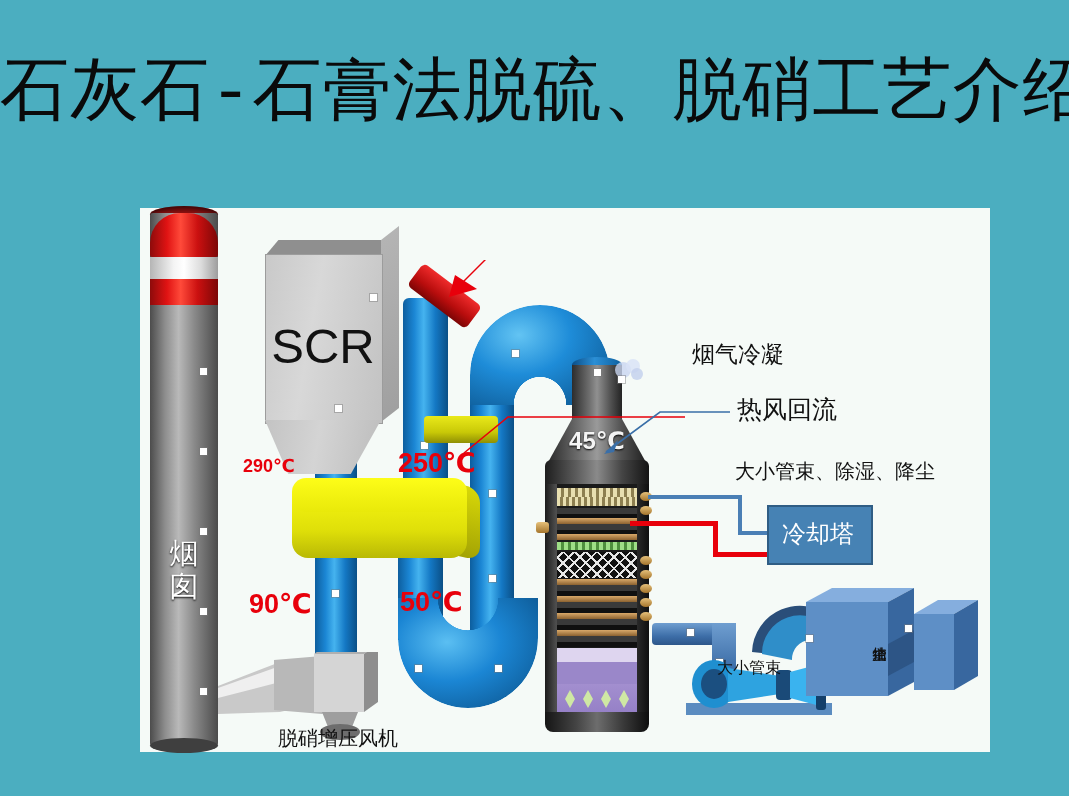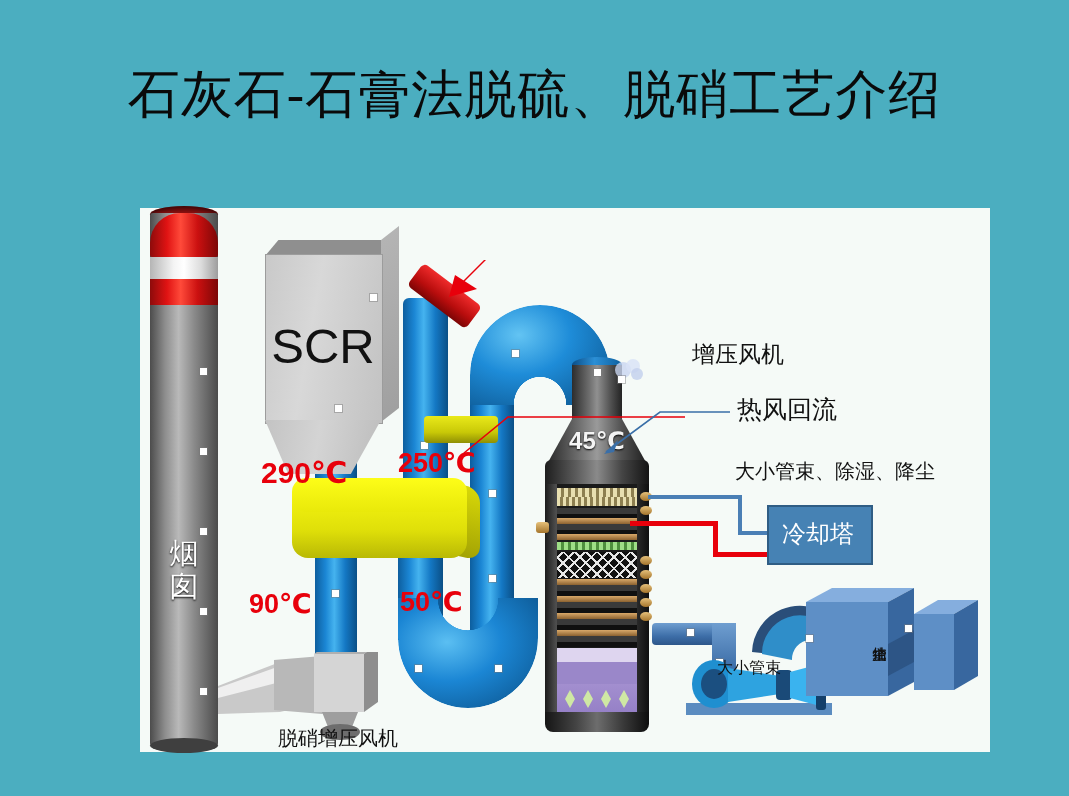--- a/index.html
+++ b/index.html
@@ -8,22 +8,22 @@
     background:#4BAEC0;
     font-family:"Liberation Sans","DejaVu Sans",sans-serif;
     overflow:hidden;position:relative;
   }
   #slide{position:absolute;inset:0;}
 
   
   .title{
     position:absolute;left:0;top:55px;width:1069px;
     text-align:center;
-    font-family:Liberation Serif, serif;
-    font-size:52px;line-height:80px;color:#0a0a0a;
+    font-family:Liberation Mono, monospace;
+    font-size:69px;line-height:80px;color:#0a0a0a;
     letter-spacing:1px;white-space:nowrap;
   }
 
   
   .panel{
     position:absolute;left:140px;top:208px;width:850px;height:544px;
     background:#F5FAF7;
   }
   .lbl{position:absolute;white-space:nowrap;
        font-family:"DejaVu Serif","Liberation Serif",serif;color:#111;}
@@ -228,21 +228,21 @@
   <svg class="red-arrow" viewBox="0 0 44 42">
     <path d="M42 2 L20 24 L26 30 L6 38 L12 18 L18 24 L40 2 Z" fill="#E8000B"></path>
     <path d="M5 39 L11 17 L33 31 Z" fill="#E8000B"></path>
   </svg>
 
   <div class="ggh-duct"></div>
   <div class="ggh-right"></div>
   <div class="ggh-body"></div>
   <div class="ggh-top"></div>
 
-  <div class="temp" style="left:261px;top:455px;font-size:30px">290℃</div>
+  <div class="temp" style="left:243px;top:455px;font-size:18px">290℃</div>
   <div class="temp" style="left:398px;top:447px;font-size:27px">250℃</div>
   <div class="temp" style="left:249px;top:588px;font-size:27px">90℃</div>
   <div class="temp" style="left:400px;top:586px;font-size:27px">50℃</div>
 
   <div class="tw-cap"></div>
   <div class="tw-neck"></div>
   <div class="tw-cone"></div>
   <div class="tw-collar"></div>
   <div class="tw-shell"></div>
   <div class="tw-inner">
@@ -332,21 +332,21 @@
     <polygon points="146,2 160,-8 160,50 146,60" fill="#8e8e8e"></polygon>
     <polygon points="104,60 140,60 132,80 112,80" fill="#9e9e9e"></polygon>
     <ellipse cx="122" cy="80" rx="20" ry="8" fill="#6d6d6d"></ellipse>
   </svg>
   <div class="lbl" style="left:278px;top:725px;font-size:20px">脱硝增压风机</div>
 
 
   <svg style="position:absolute;left:460px;top:395px;width:225px;height:60px" viewBox="0 0 225 60">
     <polyline points="4,58 48,22 225,22" fill="none" stroke="#E8000B" stroke-width="1.6"></polyline>
   </svg>
-  <div class="lbl" style="left:692px;top:339px;font-size:23px">增压风机</div>
+  <div class="lbl" style="left:692px;top:339px;font-size:23px">烟气冷凝</div>
 
   <svg style="position:absolute;left:598px;top:400px;width:132px;height:60px" viewBox="0 0 132 60">
     <polyline points="8,52 62,12 132,12" fill="none" stroke="#3a6fa8" stroke-width="1.6"></polyline>
     <polygon points="6,54 20,40 16,52" fill="#3a6fa8"></polygon>
   </svg>
   <div class="lbl" style="left:737px;top:393px;font-size:25px">热风回流</div>
 
   <div class="lbl" style="left:735px;top:458px;font-size:20px">大小管束、除湿、降尘</div>
 
   <svg style="position:absolute;left:612px;top:352px;width:34px;height:34px" viewBox="0 0 34 34">

